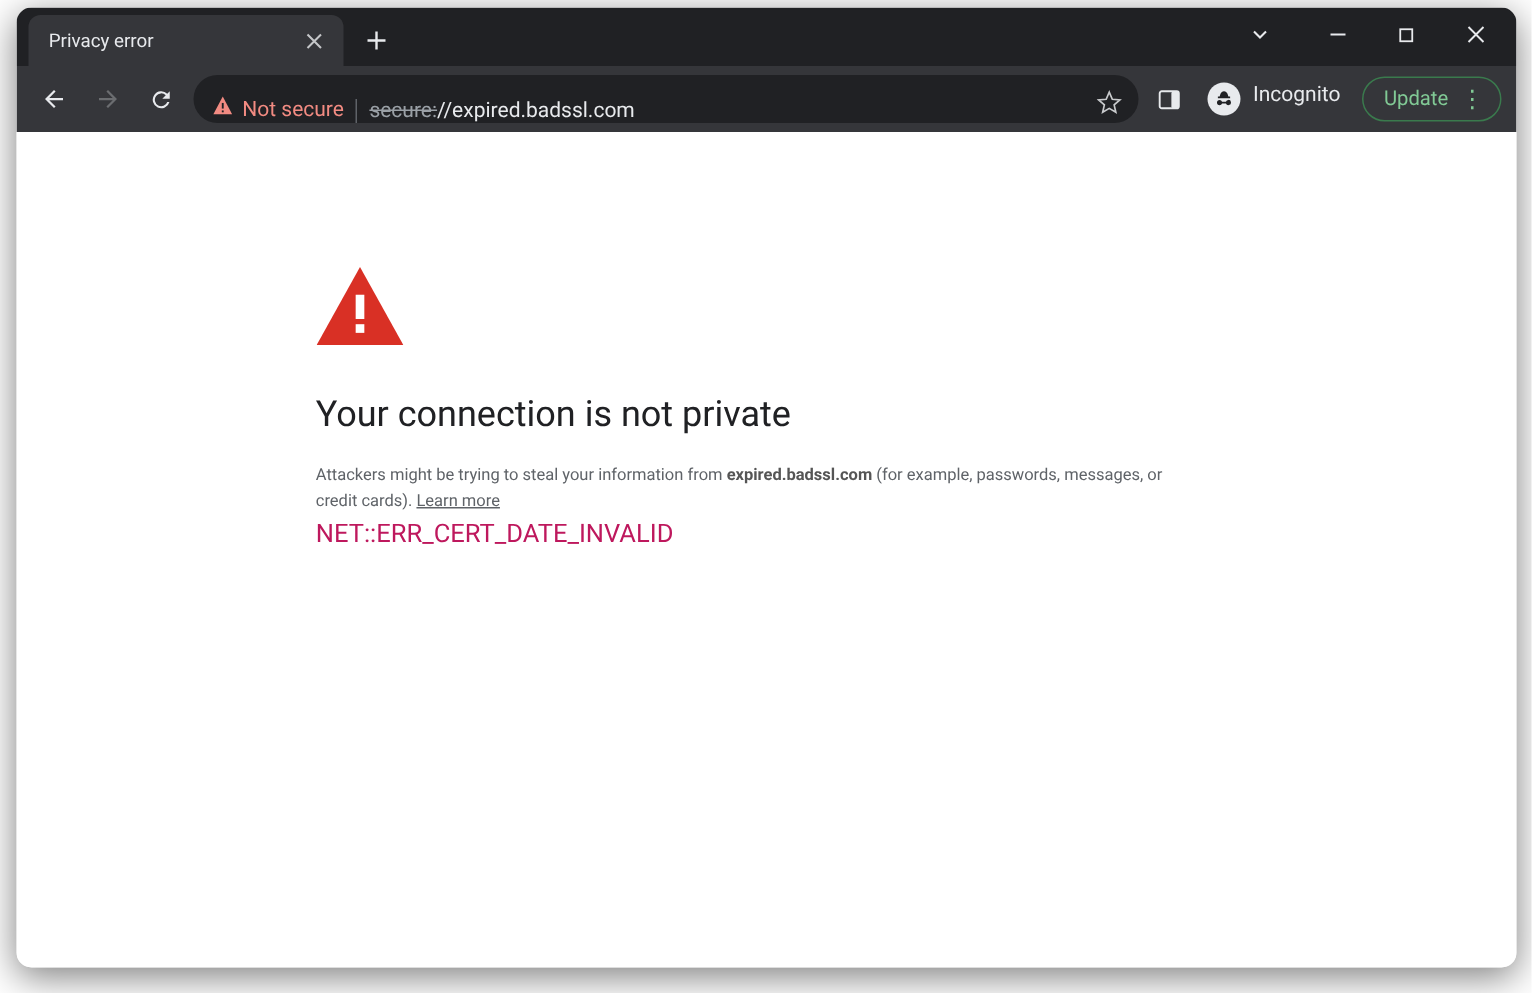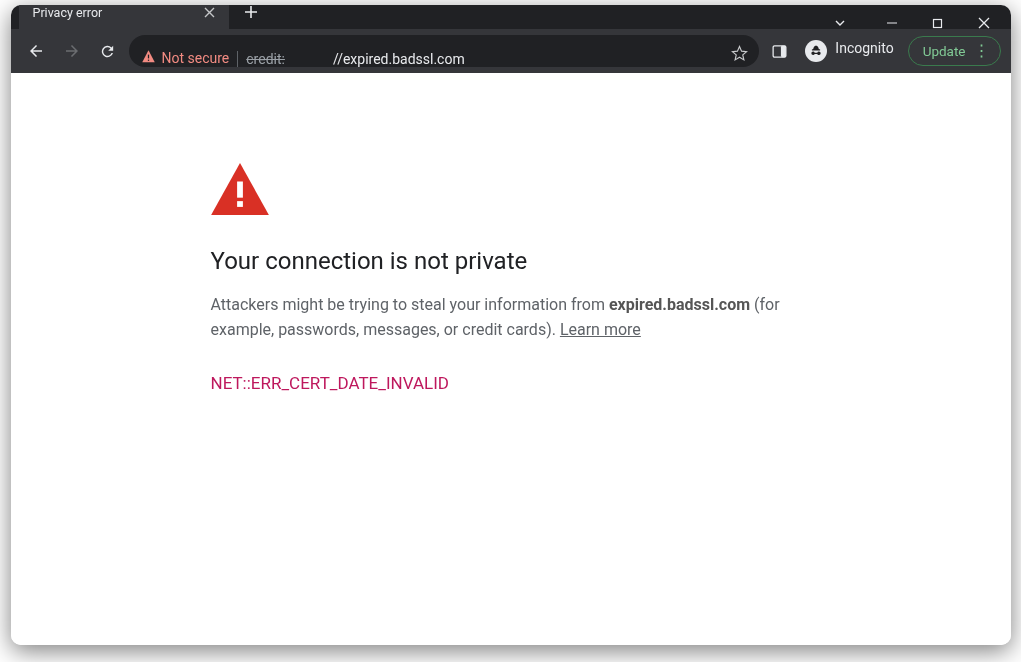--- a/index.html
+++ b/index.html
@@ -17,21 +17,21 @@
     background: #fff;
     border-radius: 10px;
     box-shadow: 0 6px 25px rgba(0,0,0,0.5);
     overflow: hidden;
     display: flex;
     flex-direction: column;
   }
   
   .titlebar {
     background: #202124;
-    height: 24px;
+    height: 39px;
     display: flex;
     align-items: flex-end;
     padding: 0 8px 0 8px;
     position: relative;
   }
   .tab {
     background: #35363a;
     color: #e8eaed;
     height: 34px;
     border-radius: 8px 8px 0 0;
@@ -89,21 +89,21 @@
     color:#e8eaed;
     font-size:14px;
   }
   .sec-warning {
     display:flex;align-items:center;gap:6px;color:#f28b82;font-size:14px;
   }
   .sec-warning svg { width:15px;height:15px; fill:#f28b82; }
   .omnidivider { width:1px; height:16px; background:#5f6368; }
   .url { flex:1; display:flex; align-items:center; }
   .url .strike { text-decoration: line-through; color:#9aa0a6; }
-  .url .rest { color:#e8eaed;margin-left:48px; }
+  .url .rest { color:#e8eaed; }
   .omniright { display:flex;align-items:center;gap:4px;}
   .star { width:28px;height:28px;display:flex;align-items:center;justify-content:center;color:#c8cacc;cursor:pointer;}
   .panel-icon { width:28px;height:28px;display:flex;align-items:center;justify-content:center;color:#c8cacc;cursor:pointer;}
   .incognito {
     display:flex;align-items:flex-start;gap:8px;color:#e8eaed;font-size:14px;margin-left:6px;
   }
   .incog-badge {
     width:22px;height:22px;border-radius:50%;background:#e8eaed;
     display:flex;align-items:center;justify-content:center;
   }
@@ -135,24 +135,24 @@
   }
   .big-warn { margin-bottom: 28px; }
   .big-warn svg { width:58px; height:52px; }
   h1 {
     font-size: 24px;
     font-weight: 400;
     color:#202124;
     margin-bottom: 18px;
   }
   .para {
-    font-size: 16px;
+    font-size: 11px;
     color:#5f6368;
     line-height:1.55;
-    margin-bottom: 30px;
+    margin-bottom: 4px;
   }
   .para strong { color:#555;}
   .para a { color:#5f6368; text-decoration: underline; cursor:pointer;}
   .errcode {
     font-size: 17px;
     color:#be185d;
     margin-bottom: 50px;
   }
   .btn-row {
     display:flex; justify-content:space-between; align-items:center;
@@ -237,21 +237,21 @@
           <svg viewBox="0 0 24 24">
               <path d="M12 2 L22 21 H2 Z" fill="#f28b82"></path>
               <rect x="11" y="9" width="2" height="6" fill="#202124"></rect>
               <rect x="11" y="17" width="2" height="2" fill="#202124"></rect>
             </svg>
         </span>
         <span>Not secure</span>
       </div>
       <div class="omnidivider"></div>
       <div class="url">
-        <span class="strike">credit:</span>
+        <span class="strike">secure:</span>
           <span class="rest">//expired.badssl.com</span>
       </div>
       <div class="omniright">
         <div class="star">
           <svg width="17" height="17" viewBox="0 0 24 24">
               <path d="M12 17.3 5.8 21l1.6-7L2 9.3l7.1-.6L12 2l2.9 6.7 7.1.6-5.4 4.7 1.6 7z" fill="none" stroke="#c8cacc" stroke-width="1.6"></path>
             </svg>
         </div>
       </div>
     </div>

